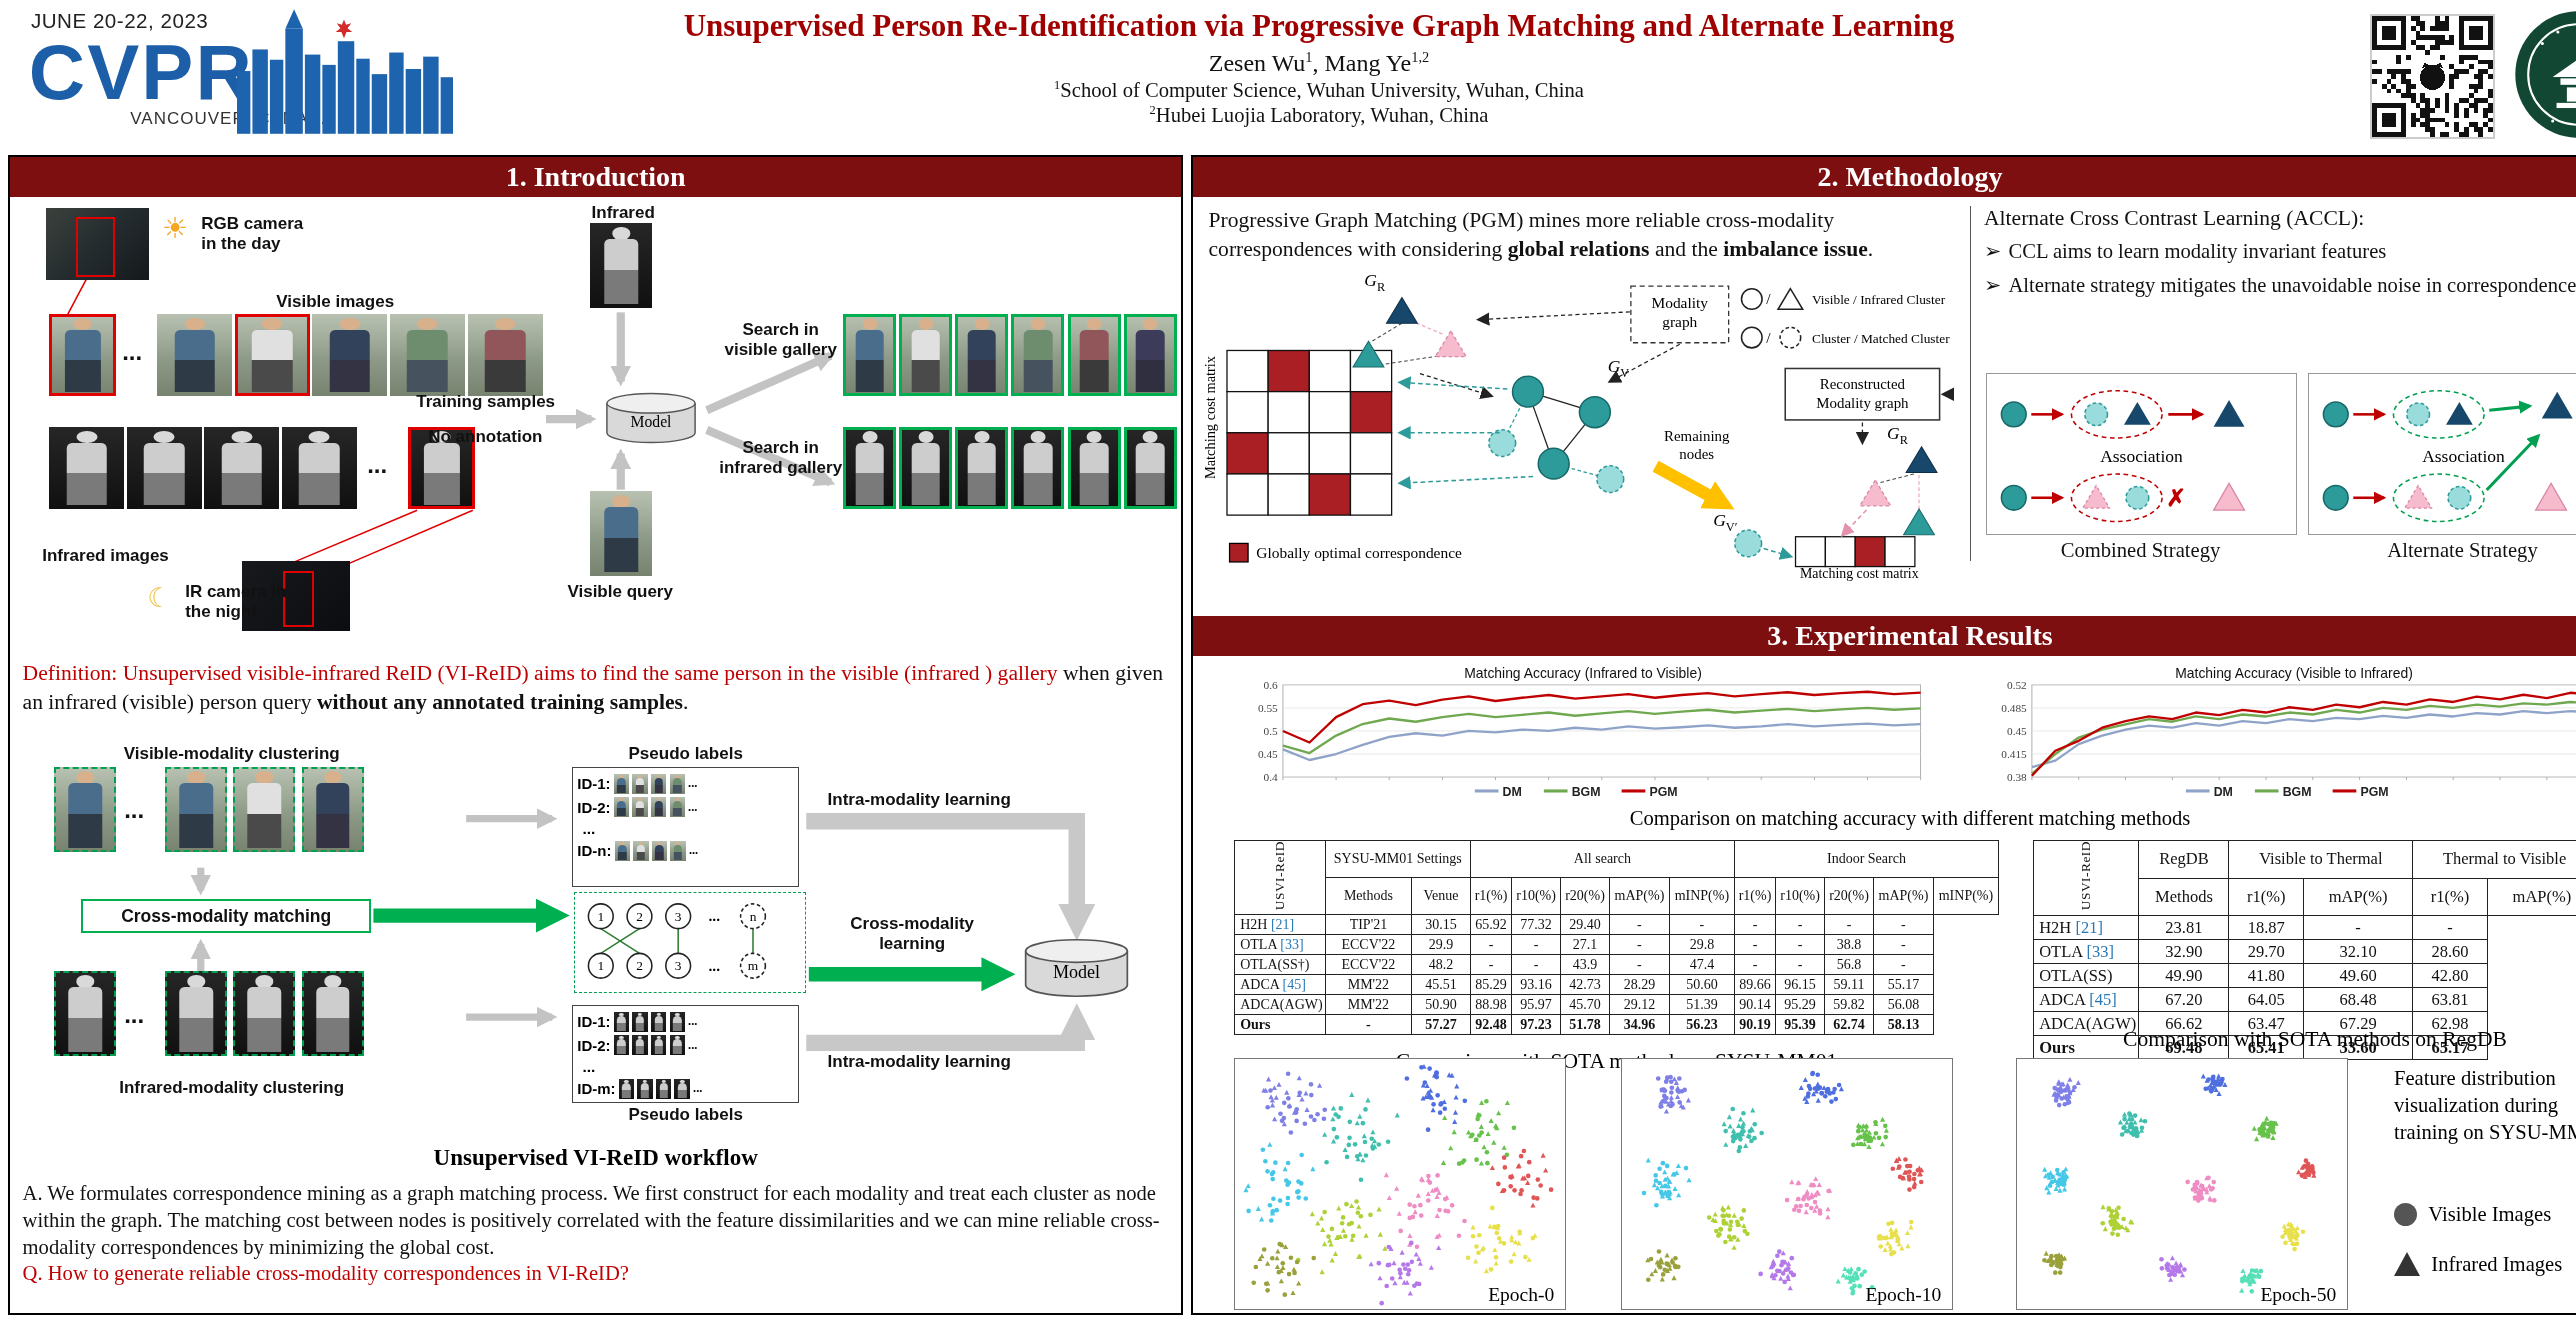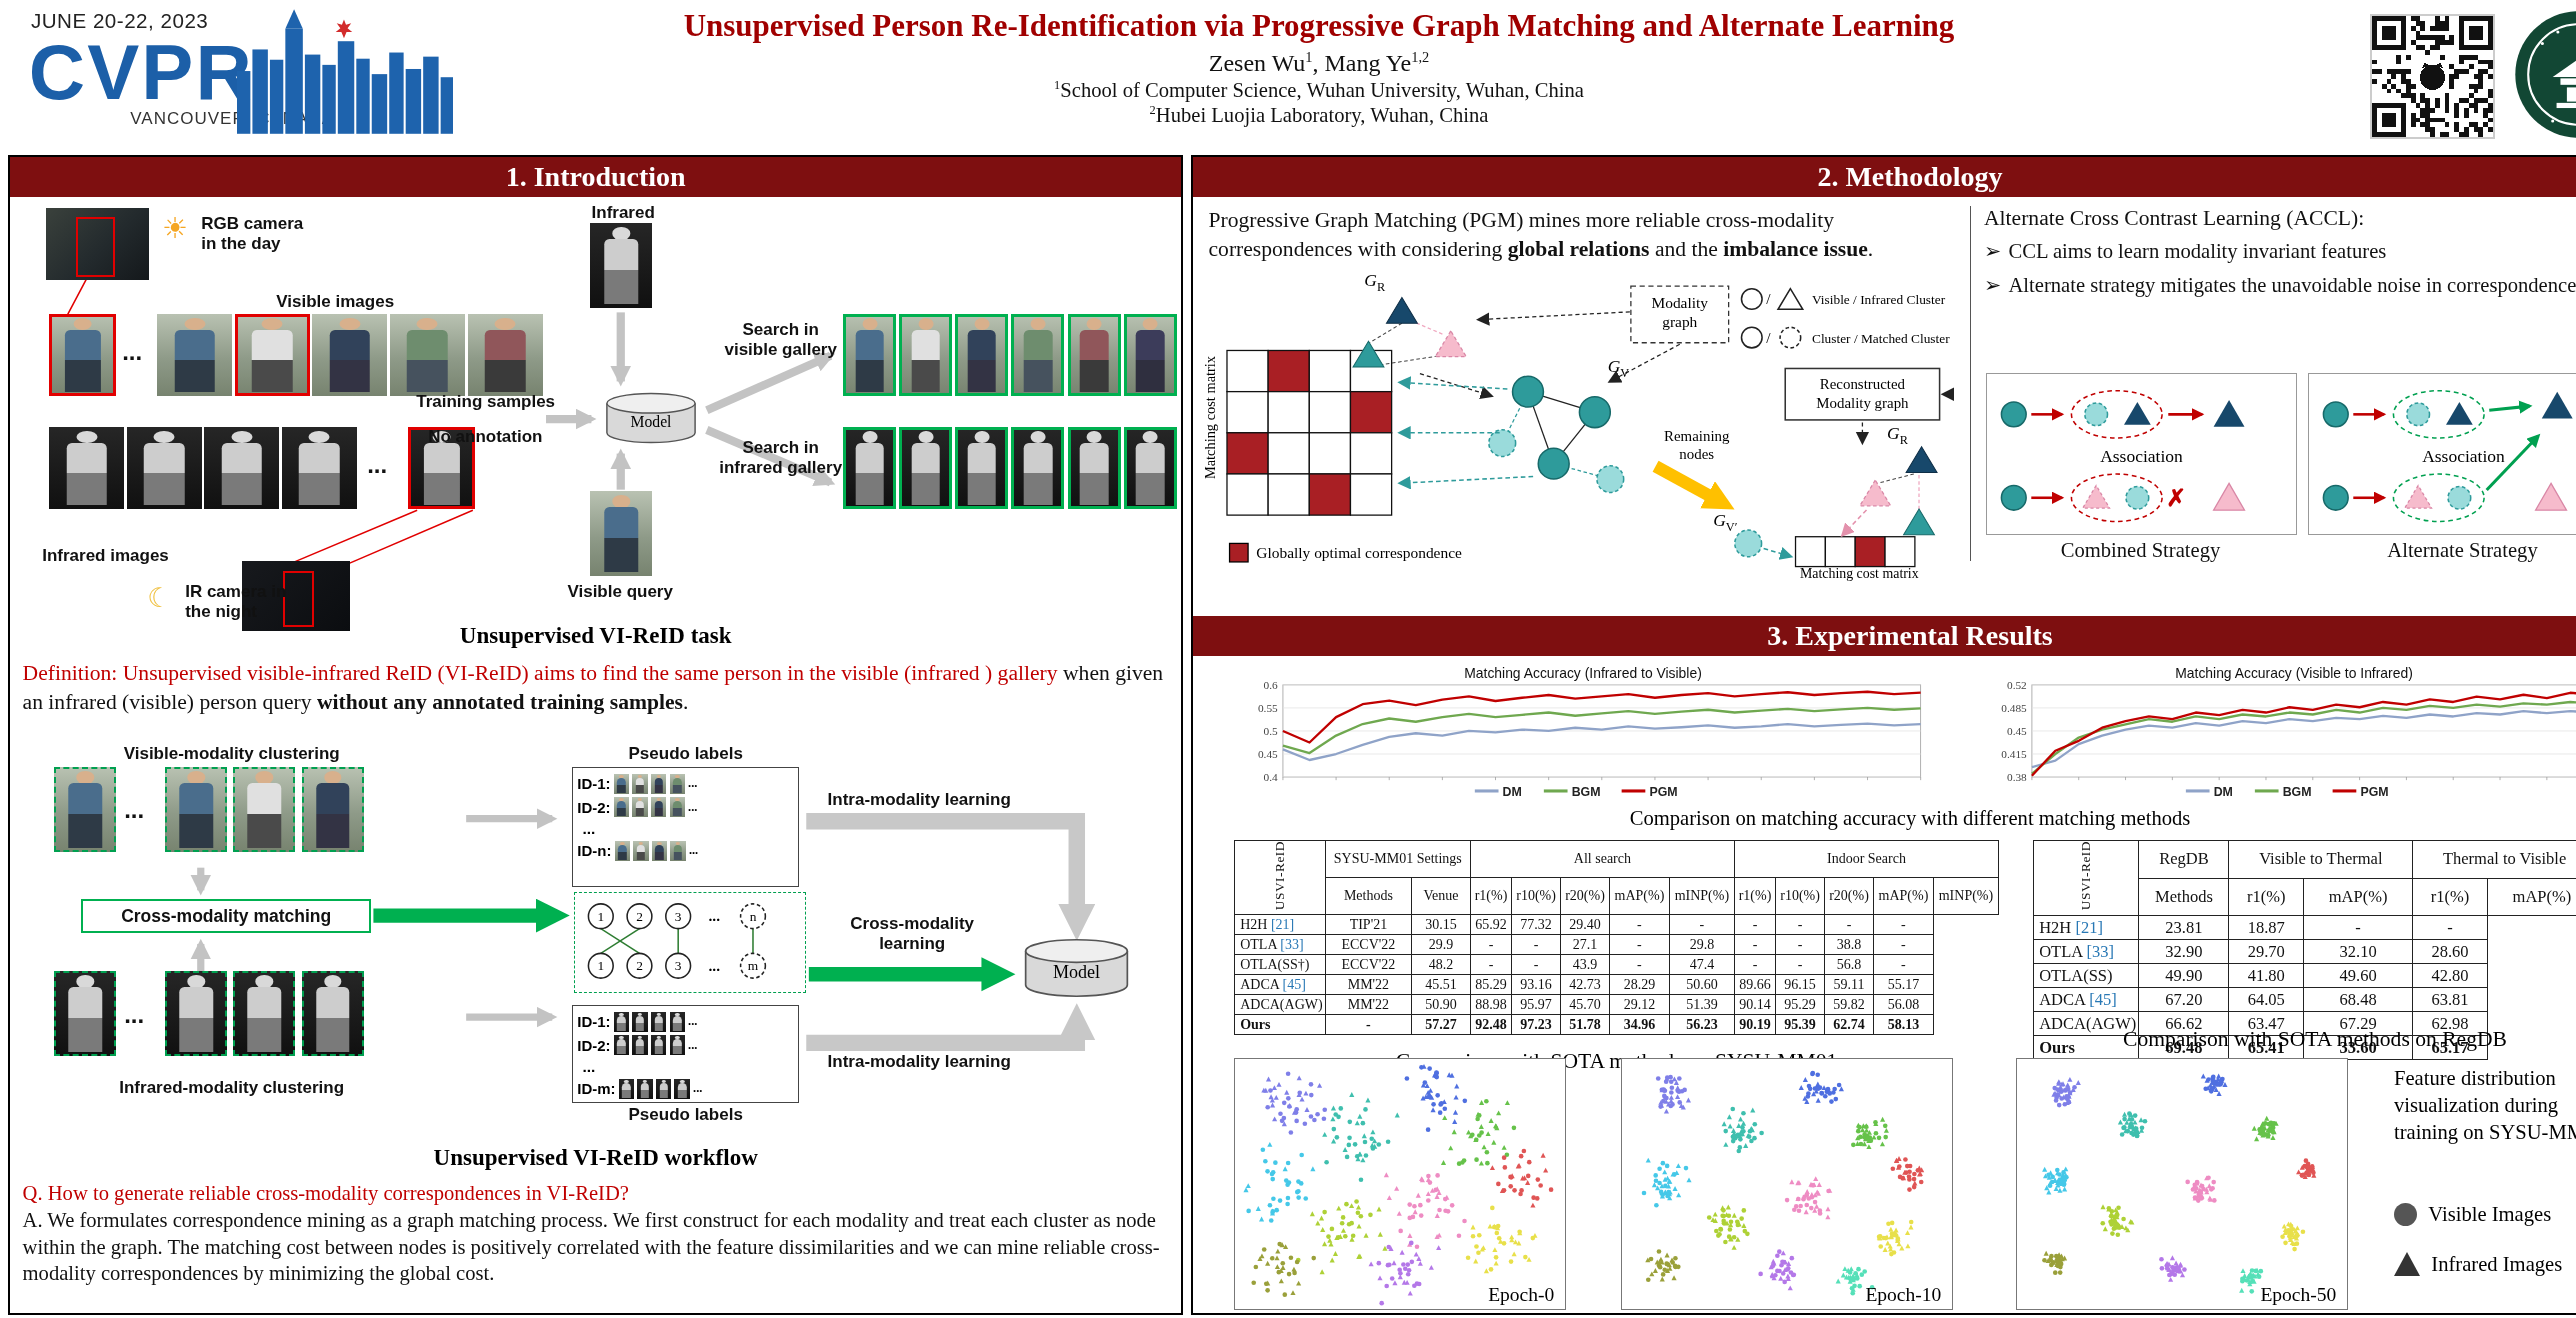--- a/index.html
+++ b/index.html
@@ -419,21 +419,20 @@
       <div class="row abs" style="left: 580px; top: 291px; gap: 2.6px;">
           <div class="pthumb " style="width: 62px; height: 85px; --shirt: #4a6d8c; --pants: #2e3a46;"></div>
         </div>
       <div class="lbl abs center" style="left:556px;top:382px;width:108px;">Visible query</div>
 
       <div class="lbl ml abs center" style="left:706px;top:120px;width:129px;">Search in
 visible gallery</div>
       <div class="lbl ml abs center" style="left:706px;top:238px;width:129px;">Search in
 infrared gallery</div>
 
-      <div class="figcap abs" style="left:0;top:423px;width:1171px;">Unsupervised VI-ReID task</div>
     </div>
 
     <div class="bodytext abs" style="left:12.4px;top:502px;width:1146px;">
       <span class="red-text">Definition: Unsupervised visible-infrared ReID (VI-ReID) aims to find the same person in the visible (infrared ) gallery</span>
       <span>when given an infrared (visible) person query </span><b>without any annotated training samples</b><span>.</span>
     </div>
 
     <div class="abs" id="fig2" style="left:0;top:587px;width:1171px;height:438px;">
       <svg class="abs" style="left:0;top:0;" width="1171" height="438" viewBox="0 0 2272 850">
         <line x1="885" y1="145" x2="1052" y2="145" stroke="#C3C3C3" stroke-width="14" marker-end="url(#mGray)"></line>
@@ -563,22 +562,22 @@
           </div>
         </div>
       <div class="lbl abs center" style="left:801px;top:308px;width:216px;">Intra-modality learning</div>
       <div class="lbl abs center" style="left:41px;top:334px;width:361px;">Infrared-modality clustering</div>
       <div class="lbl abs center" style="left:562px;top:361px;width:227px;">Pseudo labels</div>
 
       <div class="figcap abs" style="left:0;top:401px;width:1171px;">Unsupervised VI-ReID workflow</div>
     </div>
 
     <div class="abs" style="left:12.4px;top:1023px;width:1146px;">
+      <div class="qatext">A. We formulates correspondence mining as a graph matching process. We first construct for each modality and treat each cluster as node within the graph. The matching cost between nodes is positively correlated with the feature dissimilarities and we can mine reliable cross-modality correspondences by minimizing the global cost.</div>
       <div class="qatext red-text">Q. How to generate reliable cross-modality correspondences in VI-ReID?</div>
-      <div class="qatext">A. We formulates correspondence mining as a graph matching process. We first construct for each modality and treat each cluster as node within the graph. The matching cost between nodes is positively correlated with the feature dissimilarities and we can mine reliable cross-modality correspondences by minimizing the global cost.</div>
     </div>
   </div>
 
   <div class="col" id="col-right" style="left:1191px;top:155px;width:1434px;height:1156px;">
     <div class="section-bar">2. Methodology</div>
 
     <div class="bodytext abs" style="left:15.5px;top:49px;width:752px;">
       <span>Progressive Graph Matching (PGM) mines more reliable cross-modality correspondences with considering </span><b>global relations</b><span> and the </span><b>imbalance issue</b><span>.</span>
     </div>
 

